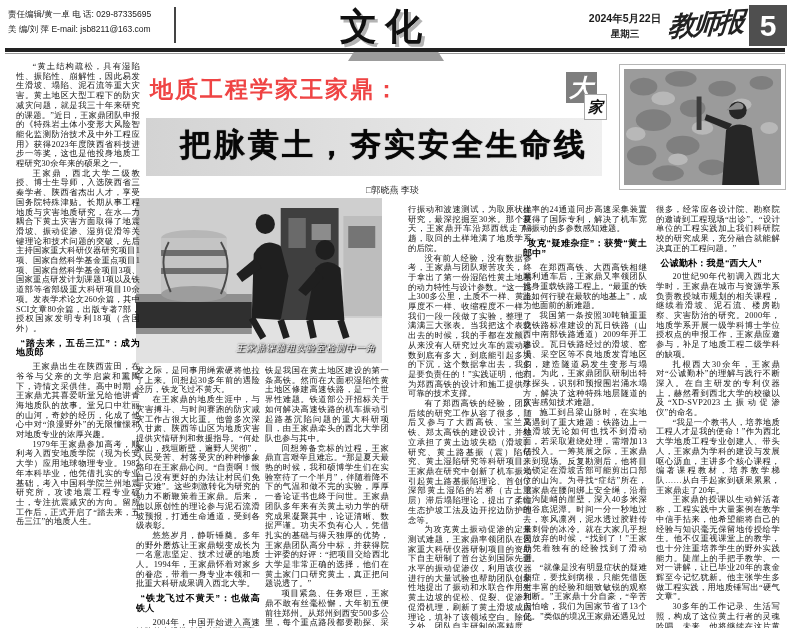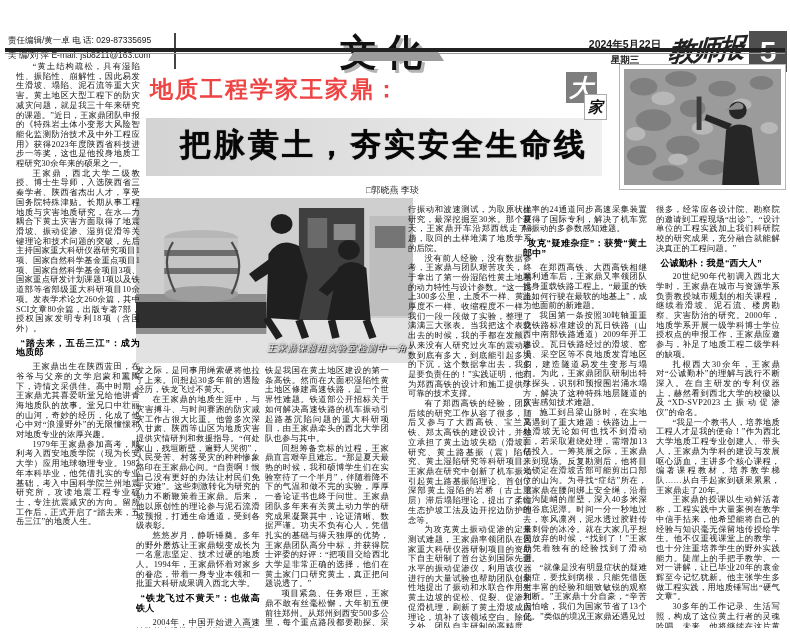--- a/index.html
+++ b/index.html
@@ -1,19 +1,19 @@
 <!DOCTYPE html>
 <html><head>
 <meta charset="utf-8">
 <style>
   html,body{margin:0;padding:0;background:#e8e8e8;}
   .page{position:relative;width:790px;height:632px;background:#ffffff;overflow:hidden;
         font-family:"Liberation Serif","DejaVu Serif",serif;color:#1a1a1a;}
   
-  .hdr{position:absolute;left:0;top:0;width:790px;height:35px;margin-top:26px;}
+  .hdr{position:absolute;left:0;top:0;width:790px;height:35px;}
   .editor-box{position:absolute;left:8px;top:7px;width:166px;height:36px;
       border-right:2px solid #444;font-size:8.5px;line-height:15px;white-space:nowrap;
       font-family:"Liberation Sans","DejaVu Sans",sans-serif;}
   .section-title{position:absolute;left:340px;top:2px;width:110px;
       font-size:37px;font-weight:900;letter-spacing:8px;color:#101010;
       text-shadow:3px 3px 0 #b4b4b4;font-family:"Liberation Serif",serif;}
   .date-block{position:absolute;left:580px;top:12px;width:90px;text-align:center;
       font-family:"Liberation Sans",sans-serif;}
   .date-line{font-size:10.5px;font-weight:bold;}
   .week-line{font-size:9.5px;font-weight:bold;margin-top:2px;}
@@ -41,21 +41,21 @@
   .dajia .sq{position:absolute;left:0;top:0;width:31px;height:31px;background:#7e7e7e;}
   .dajia .c1{position:absolute;left:3px;top:0px;color:#fff;font-size:24px;font-weight:900;
       font-style:italic;font-family:"Liberation Serif",serif;}
   .dajia .c2{position:absolute;left:18px;top:22px;width:21px;height:24px;background:#fff;
       border:1px solid #aaa;color:#111;font-size:15px;font-weight:900;text-align:center;
       line-height:24px;font-style:italic;font-family:"Liberation Serif",serif;}
   
   .photo-top{position:absolute;left:619px;top:64px;width:167px;height:126px;background:#fff;
       border:1px solid #b5b5b5;box-sizing:border-box;padding:4px;}
   .photo-top svg{display:block;width:100%;height:100%;}
-  .photo-lab{position:absolute;left:136px;top:198px;width:277px;height:165px;}
+  .photo-lab{position:absolute;left:136px;top:198px;width:246px;height:165px;}
   .photo-lab svg{display:block;width:100%;height:100%;}
   .lab-caption{position:absolute;right:6px;bottom:8px;color:#fff;font-size:9px;
       font-style:italic;letter-spacing:1px;text-shadow:0 0 2px #000,1px 1px 1px #000;}
   
   .col{position:absolute;width:124px;overflow:hidden;font-size:8.3px;line-height:9.7px;
       text-align:justify;letter-spacing:0.2px;color:#141414;}
   .col p{margin:0;text-indent:2em;}
   .col p.cont{text-indent:0;}
   .col h3{margin:5px 0 4px 0;font-size:9px;font-weight:900;text-indent:0.5em;
       font-family:"Liberation Sans","DejaVu Sans",sans-serif;color:#000;}

